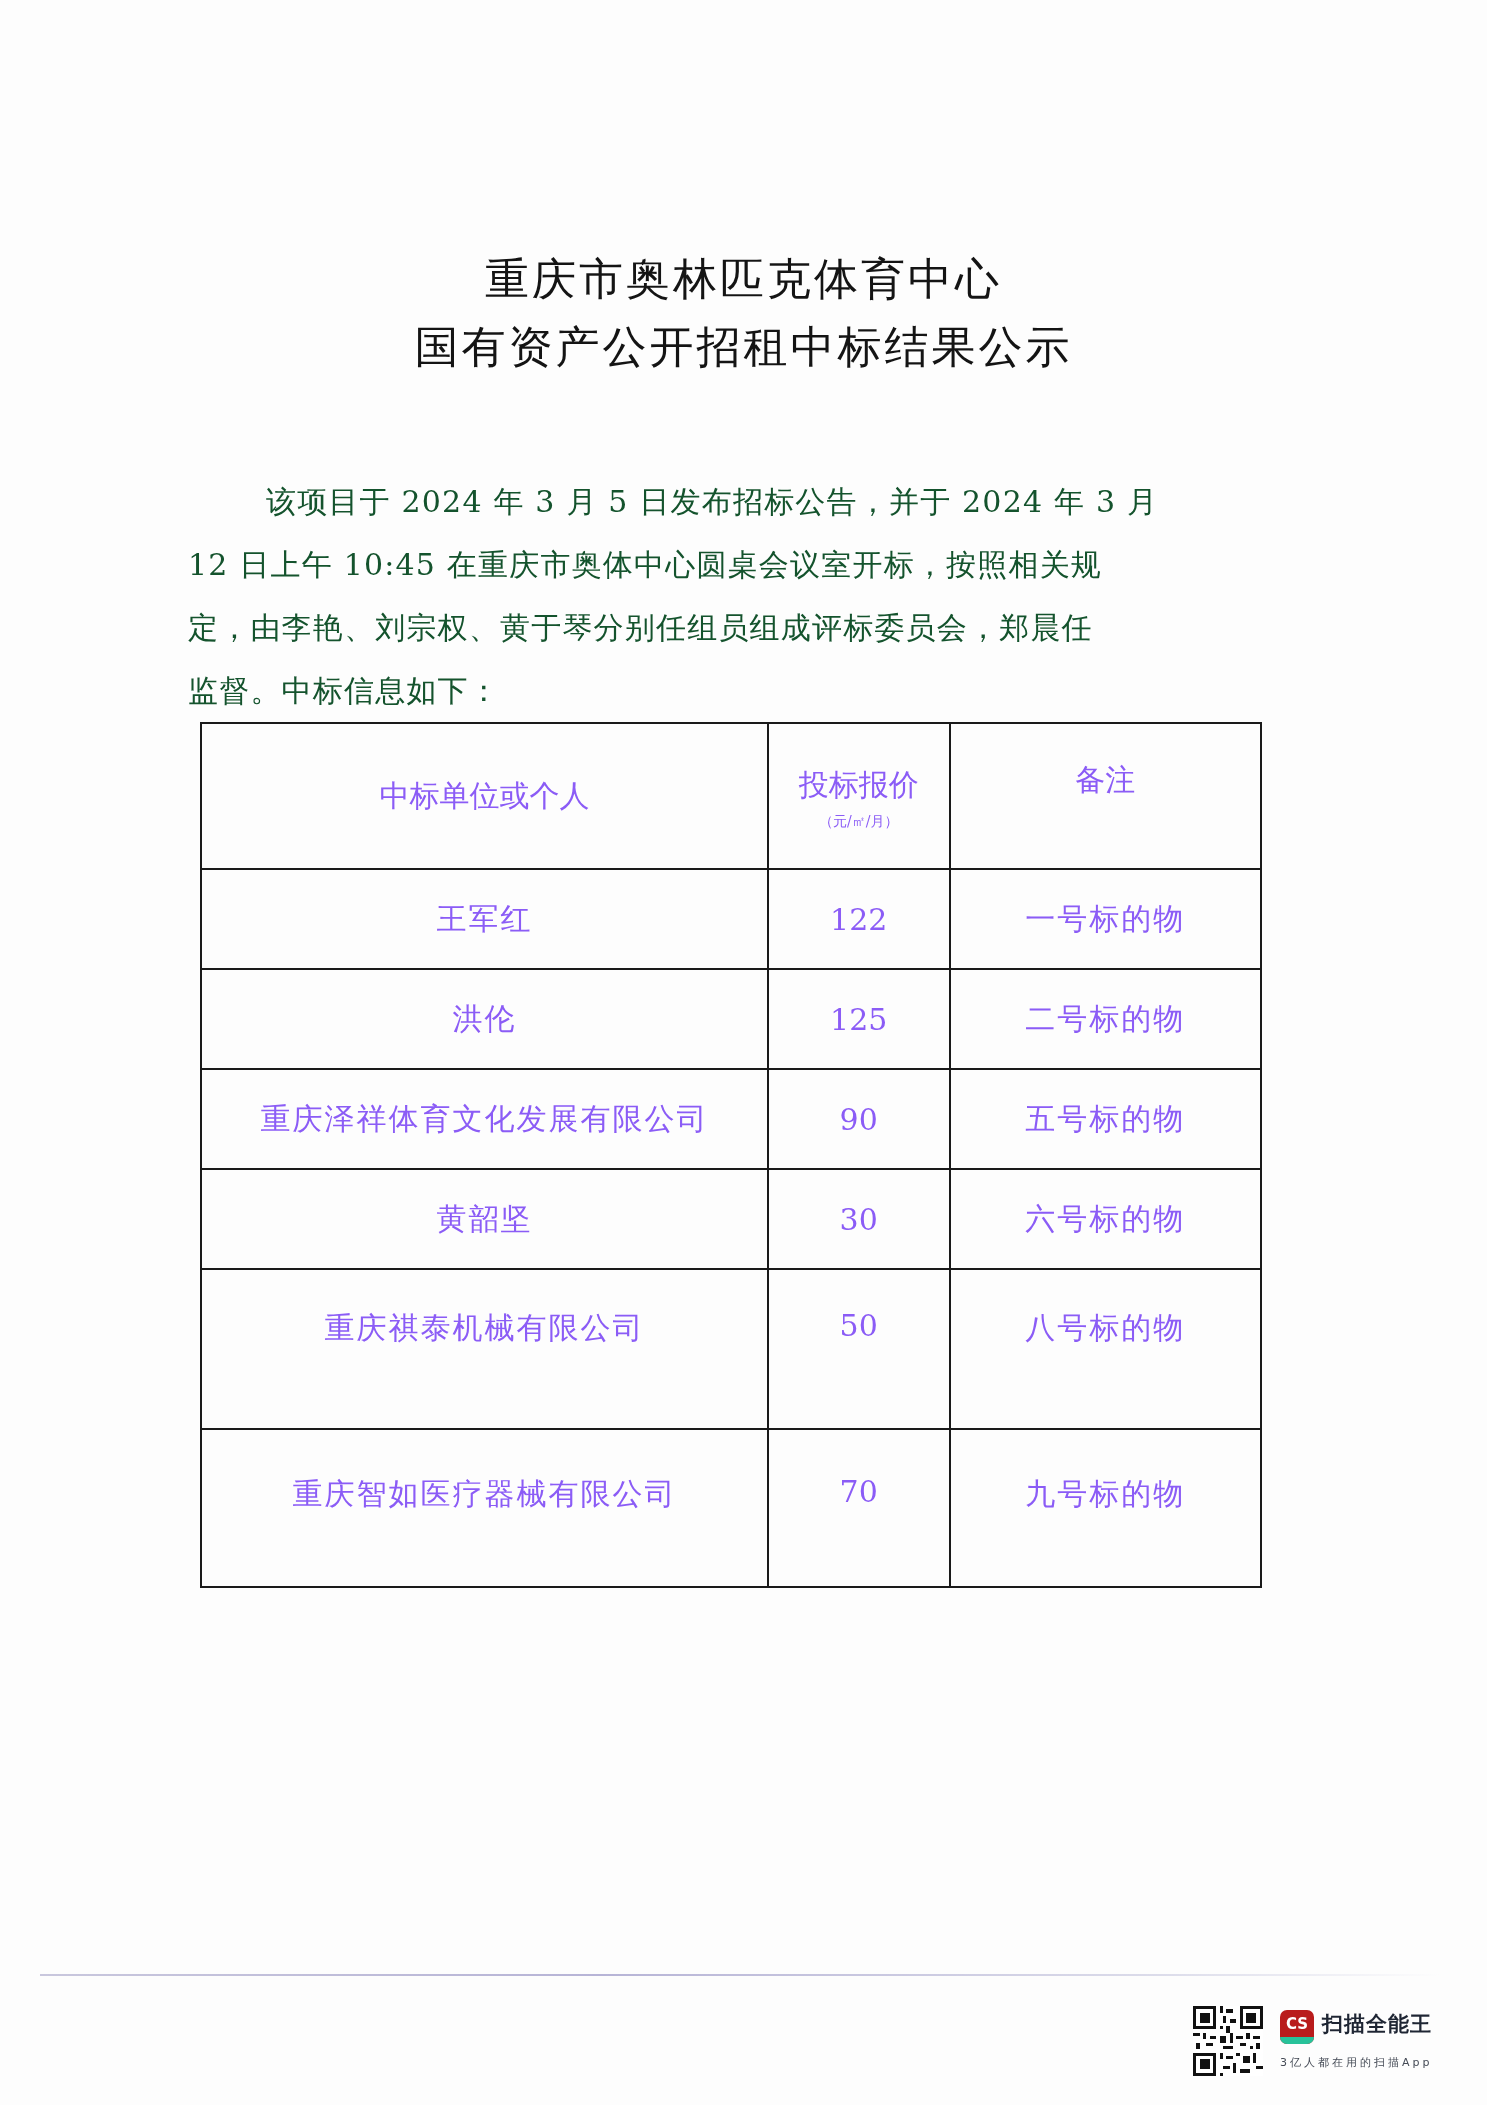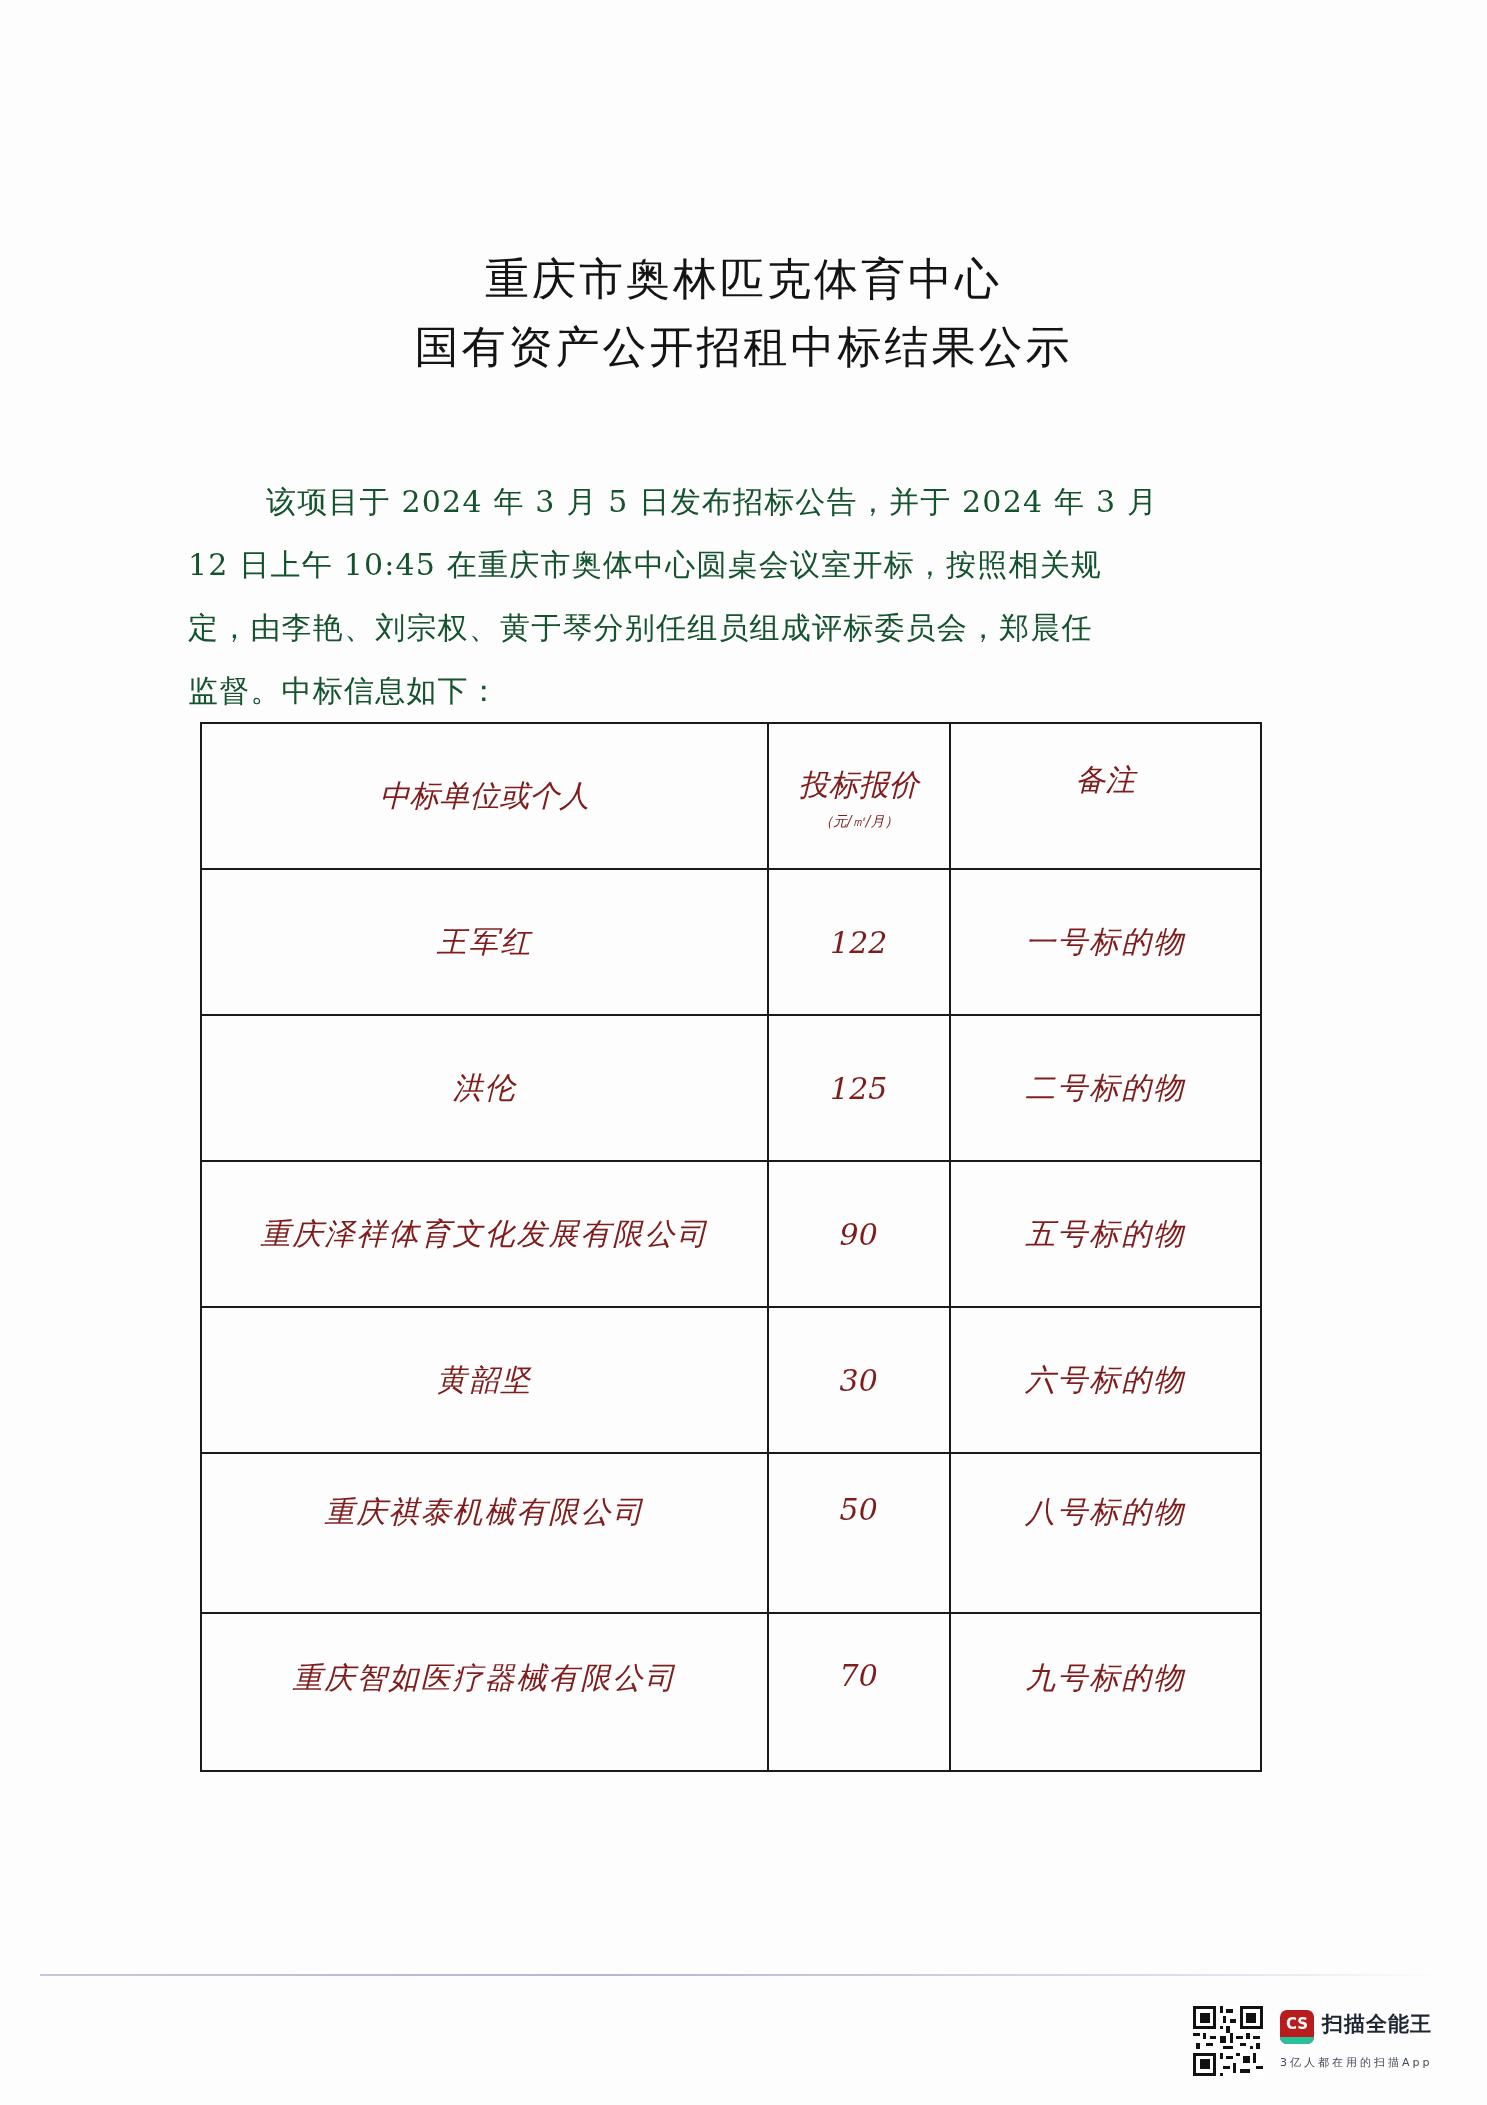--- a/index.html
+++ b/index.html
@@ -28,35 +28,35 @@
       font-size: 30px; line-height: 63px; color: #14532d;
       letter-spacing: 1.2px;
     }
     .para .line { display: block; white-space: nowrap; height: 63px; }
     .para .indent { padding-left: 78px; }
     .para.p { top: 470px; }
 
     table.results {
       position: absolute; left: 200px; top: 722px;
       width: 1062px; border-collapse: collapse;
-      font-size: 30px; color: #7f1d1d; font-style: italic;
+      font-size: 30px; color: #8b5cf6;
     }
     table.results td, table.results th {
       border: 2.5px solid #1a1a1a; text-align: center; vertical-align: middle;
       font-weight: normal;
     }
     col.c1 { width: 568px; }
     col.c2 { width: 182px; }
     col.c3 { width: 312px; }
     tr.head { height: 146px; }
     tr.head th { vertical-align: middle; }
     tr.head .price-h { line-height: 42px; padding-top: 8px; }
     tr.head .price-h .unit { display: block; font-size: 14px; line-height: 30px; }
     tr.head .note-h { vertical-align: top; padding-top: 36px; }
-    tr.r { height: 146px; }
+    tr.r { height: 100px; }
     tr.r.tall { height: 160px; }
     tr.r.tall2 { height: 158px; }
     tr.r.tall td, tr.r.tall2 td { vertical-align: top; padding-top: 38px; }
     tr.r.tall2 td { padding-top: 44px; }
     td.name { letter-spacing: 2px; }
     td.price { font-family: "DejaVu Serif", "Liberation Serif", serif; }
     td.note { letter-spacing: 2px; }
 
     .divider {
       position: absolute; left: 40px; top: 1974px; width: 1400px; height: 2px;

